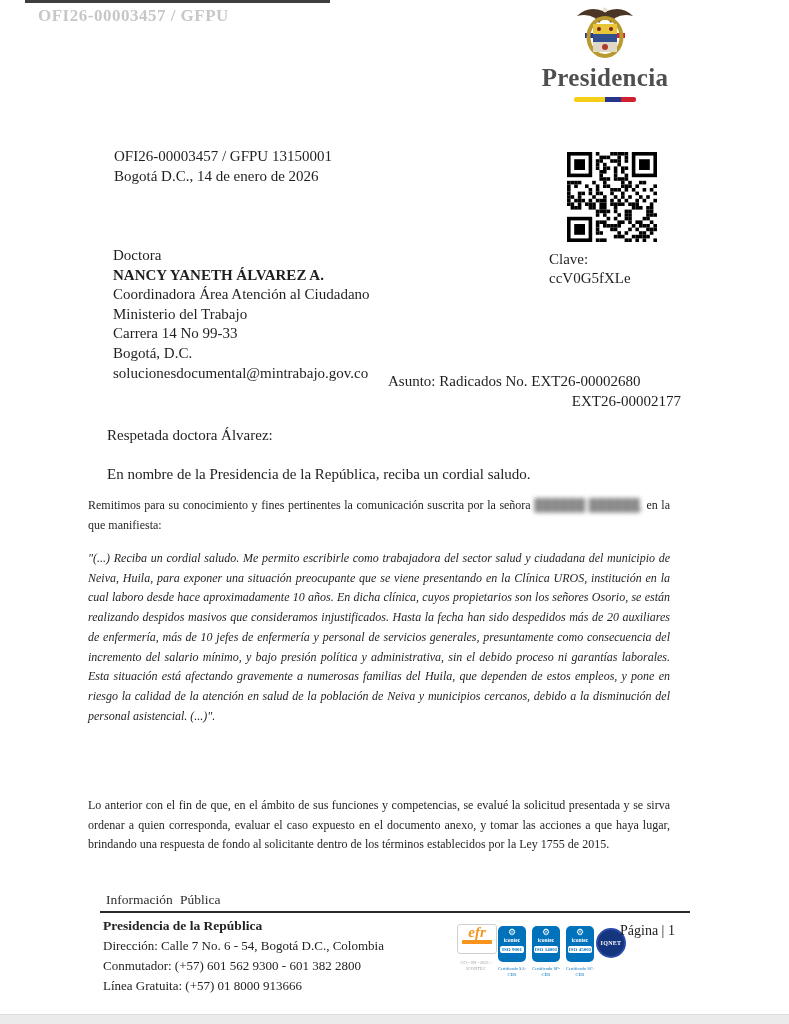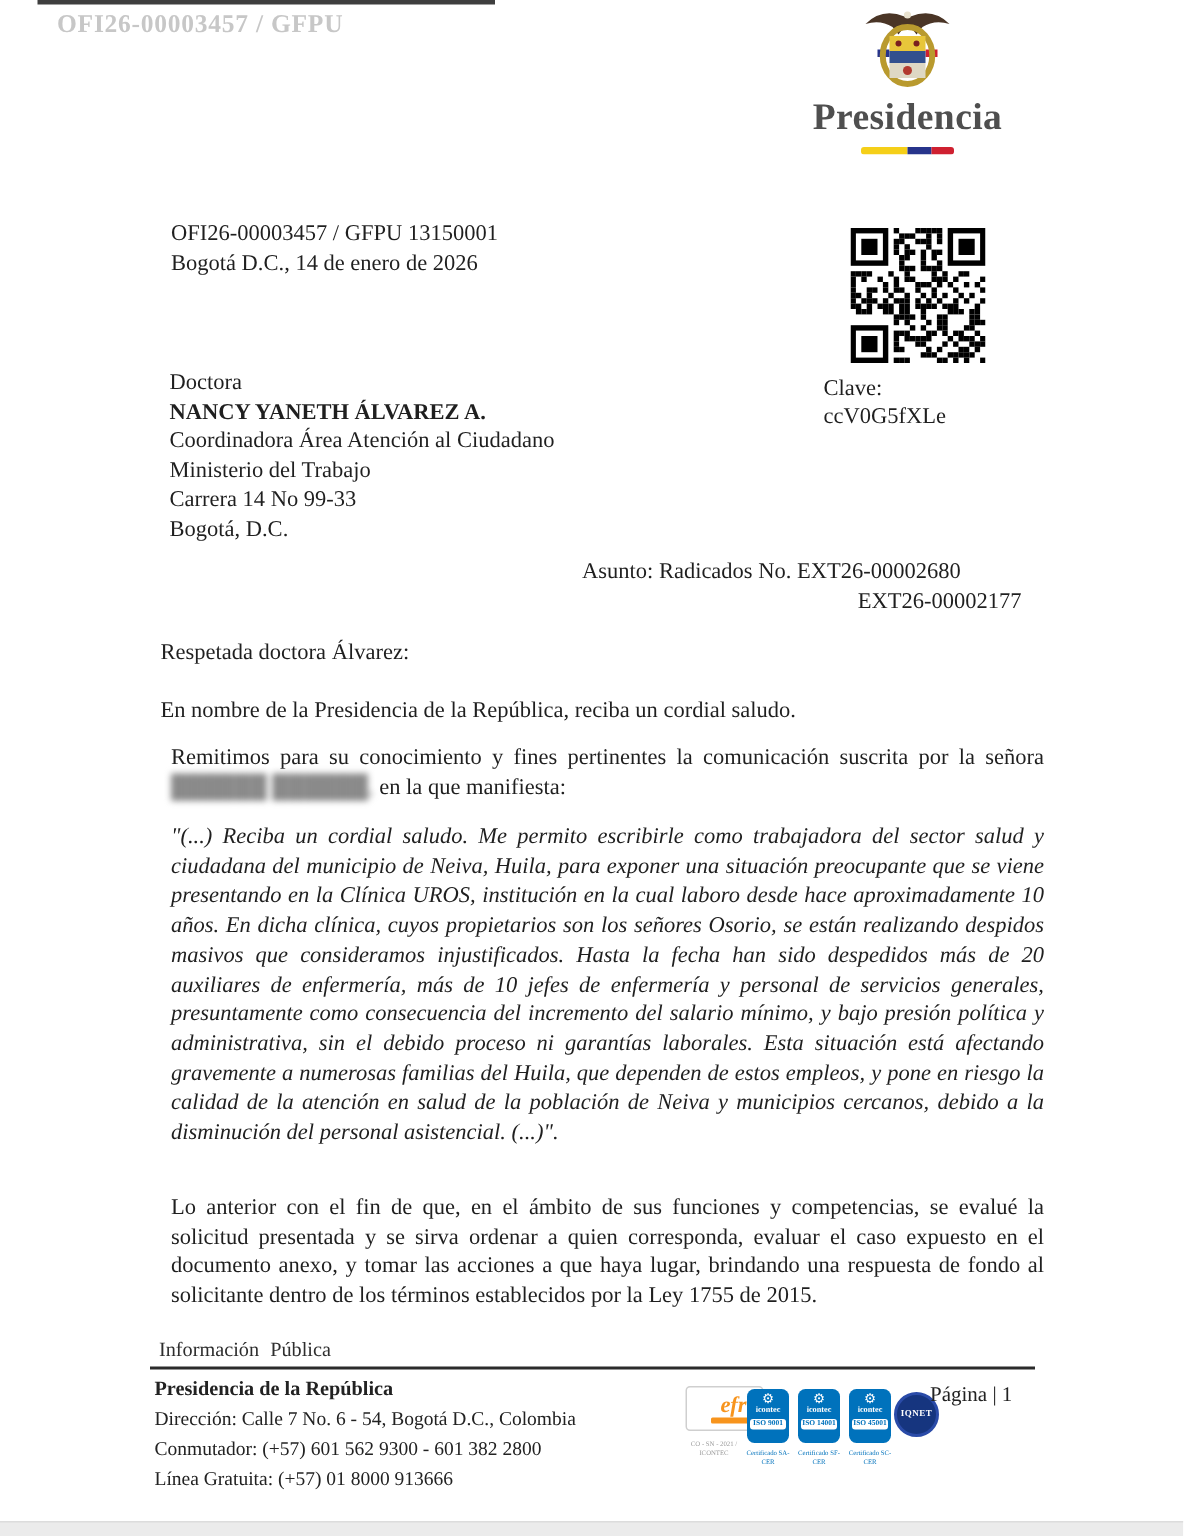--- a/index.html
+++ b/index.html
@@ -14,32 +14,32 @@
   .flag-bar i{display:block;height:100%;}
   .ref{left:114px;top:146px;font-size:15px;line-height:20px;}
   .qr{left:567px;top:152px;width:90px;height:90px;}
   .clave{left:549px;top:250px;width:126px;text-align:left;font-size:15px;line-height:19px;}
   .recipient{left:113px;top:218px;font-size:15px;line-height:19.6px;margin-top:28px;}
   .recipient .bold{font-weight:700;}
   .subject{left:388px;top:371px;width:293px;font-size:15px;line-height:20px;}
   .subject .l2{text-align:right;}
   .salutation{left:107px;top:427px;font-size:15px;}
   .intro{left:107px;top:466px;font-size:15px;}
-  .para{left:114px;width:582px;font-size:15px;line-height:19.7px;text-align:justify;}
+  .para{left:88px;width:582px;font-size:12px;line-height:19.7px;text-align:justify;}
   .remit{top:496px;}
   .redacted{color:#8a8a8a;filter:blur(2.2px);}
   .quote{top:549px;font-style:italic;}
   .closing{top:796px;}
   .classification{left:106px;top:892px;width:582px;text-align:left;font-size:13.5px;color:#2e2e2e;word-spacing:4px;}
   .footer-rule{left:100px;top:911px;width:590px;height:2px;background:#2b2b2b;}
   .footer-left{left:103px;top:916px;font-size:13px;line-height:20px;color:#222;}
   .footer-left .org{font-weight:700;font-size:13.5px;}
   .page-num{left:620px;top:923px;font-size:14px;color:#222;}
   .efr-badge{left:457px;top:924px;width:38px;height:28px;border:1px solid #cfcfcf;border-radius:3px;
-             display:flex;flex-direction:column;align-items:center;justify-content:center;background:#fff;padding-left:12px;}
+             display:flex;flex-direction:column;align-items:center;background:#fff;}
   .efr-text{font-size:15px;line-height:14px;font-weight:700;font-style:italic;color:#f7941d;}
   .efr-band{width:30px;height:4px;background:#f7941d;margin-top:1px;border-radius:1px;}
   .efr-note{left:452px;top:960px;width:48px;font-size:4.5px;line-height:5.5px;color:#9b9b9b;text-align:center;}
   .icontec{top:926px;width:28px;height:36px;background:#0072bc;border-radius:5px;
            display:flex;flex-direction:column;align-items:center;overflow:hidden;}
   .icontec .gear{color:#fff;font-size:9px;line-height:10px;margin-top:1px;}
   .icontec .lbl{color:#fff;font-size:5.5px;font-weight:700;line-height:7px;}
   .icontec .iso{background:#fff;color:#0072bc;font-size:5px;font-weight:700;line-height:7px;
                 width:24px;text-align:center;border-radius:2px;margin-top:2px;}
   .cert{top:966px;width:34px;font-size:4.5px;line-height:5.5px;color:#0072bc;text-align:center;}
@@ -307,20 +307,21 @@
     <div>ccV0G5fXLe</div>
   </div>
 
   <div class="abs recipient">
     <div>Doctora</div>
     <div class="bold">NANCY YANETH ÁLVAREZ A.</div>
     <div>Coordinadora Área Atención al Ciudadano</div>
     <div>Ministerio del Trabajo</div>
     <div>Carrera 14 No 99-33</div>
     <div>Bogotá, D.C.</div>
+    <div>solucionesdocumental@mintrabajo.gov.co</div>
   </div>
 
   <div class="abs subject">
     <div>Asunto: Radicados No. EXT26-00002680</div>
     <div class="l2">EXT26-00002177</div>
   </div>
 
   <div class="abs salutation">Respetada doctora Álvarez:</div>
   <div class="abs intro">En nombre de la Presidencia de la República, reciba un cordial saludo.</div>
 

